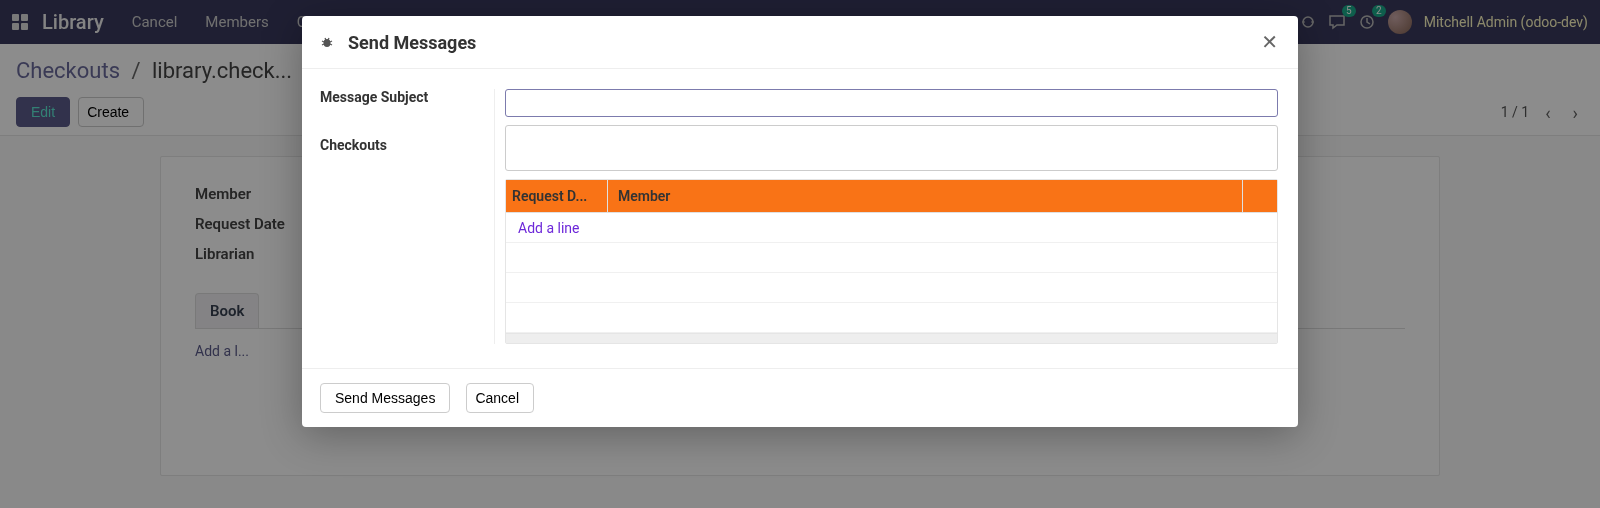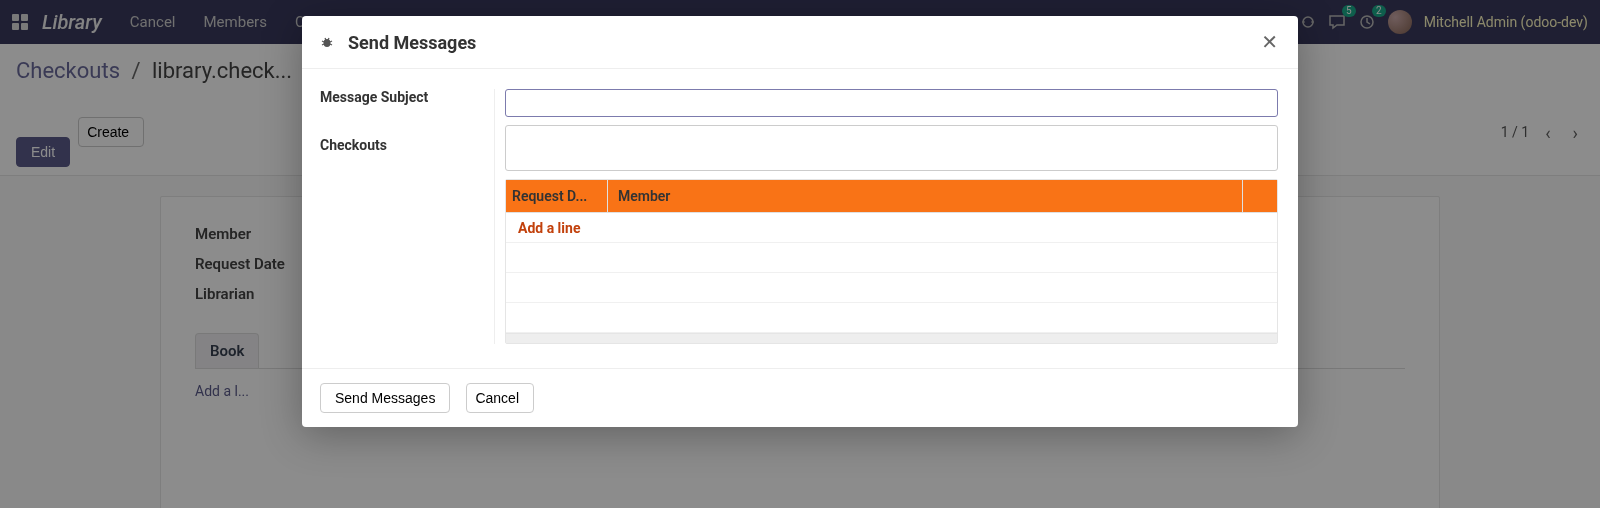--- a/index.html
+++ b/index.html
@@ -30,21 +30,20 @@
       gap: 2px;
       margin-right: 14px;
       cursor: pointer;
     }
     .apps-icon span { background: #ddd; border-radius: 1px; }
     .brand {
       font-size: 20px;
       font-weight: 500;
       color: #eee;
       margin-right: 28px;
-      font-style: italic;
     }
     .topnav-menu { display: flex; gap: 28px; }
     .topnav-menu a { color: #ccc; cursor: pointer; font-size: 15px; }
     .topnav-right { margin-left: auto; display: flex; align-items: center; gap: 12px; }
     .nav-indicator { position: relative; display:flex; align-items:center; }
     .nav-badge {
       position: absolute;
       top: -8px; right: -10px;
       background: #1aab8a;
       color: #fff;
@@ -74,21 +73,21 @@
     .breadcrumb .current { color: #444; }
     .action-row { display: flex; align-items: center; }
     .btn {
       border: 1px solid #ccc;
       background: #fff;
       padding: 6px 14px;
       border-radius: 4px;
       font-size: 14px;
       cursor: pointer;
     }
-    .btn-primary { background: #5b5b8a; color: #ffffff; border-color: #5b5b8a; margin-top: 40px; }
+    .btn-primary { background: #5b5b8a; color: #5eead4; border-color: #5b5b8a; }
     .btn + .btn { margin-left: 8px; padding-left: 8px; }
     .pager { margin-left: auto; display: flex; align-items: center; gap: 10px; color: #555; }
     .pager .chev { cursor: pointer; color: #666; font-size: 18px; padding: 2px 6px; }
     
     .form-canvas {
       padding: 20px 160px;
     }
     .form-sheet {
       background: #fff;
       border: 1px solid #e5e5e5;
@@ -196,21 +195,21 @@
     .subtable-header .col1 { width: 102px; padding: 8px 6px; border-right: 1px solid #e0e0e0; overflow:hidden; white-space:nowrap; text-overflow: ellipsis;}
     .subtable-header .col2 { flex: 1; padding: 8px 10px; border-right: 1px solid #e0e0e0;}
     .subtable-header .col3 { width: 34px; }
     .subtable-row {
       border-bottom: 1px solid #f0f0f0;
       height: 30px;
       display: flex;
       align-items: center;
       padding-left: 6px;
     }
-    .subtable .add-line { color: #c2410c; cursor: pointer; padding: 4px 6px; display:block;font-weight:bold; }
+    .subtable .add-line { color: #6d28d9; cursor: pointer; padding: 4px 6px; display:block; }
     .subtable-scrollbar {
       height: 10px;
       background: #eee;
       border-top: 1px solid #e5e5e5;
     }
     .modal-footer {
       border-top: 1px solid #eee;
       padding: 14px 18px;
       display: flex;
       gap: 8px;

